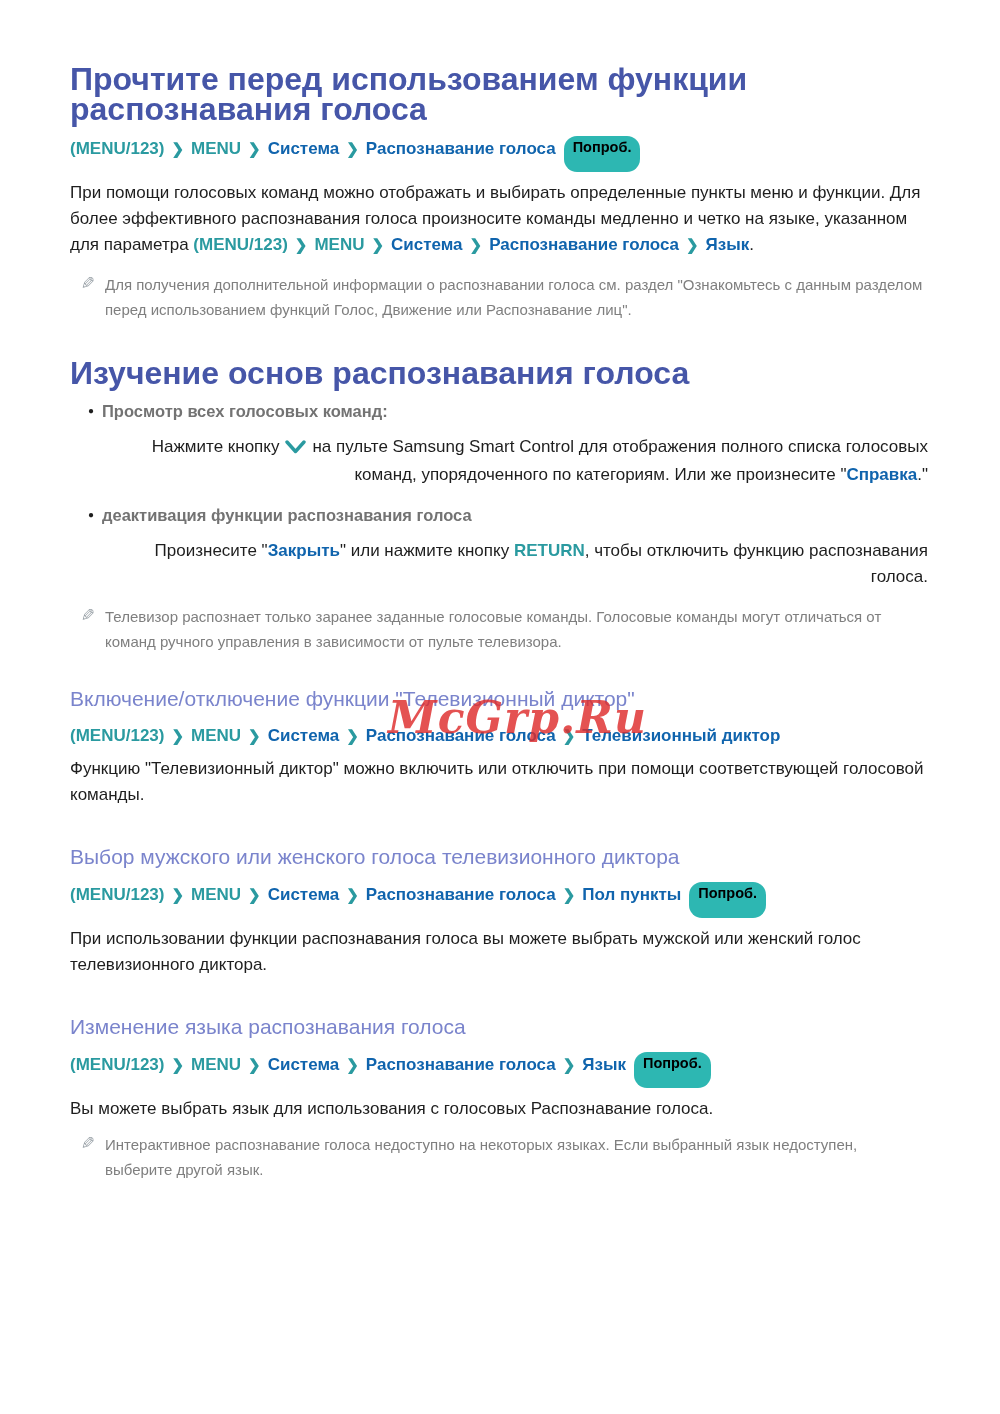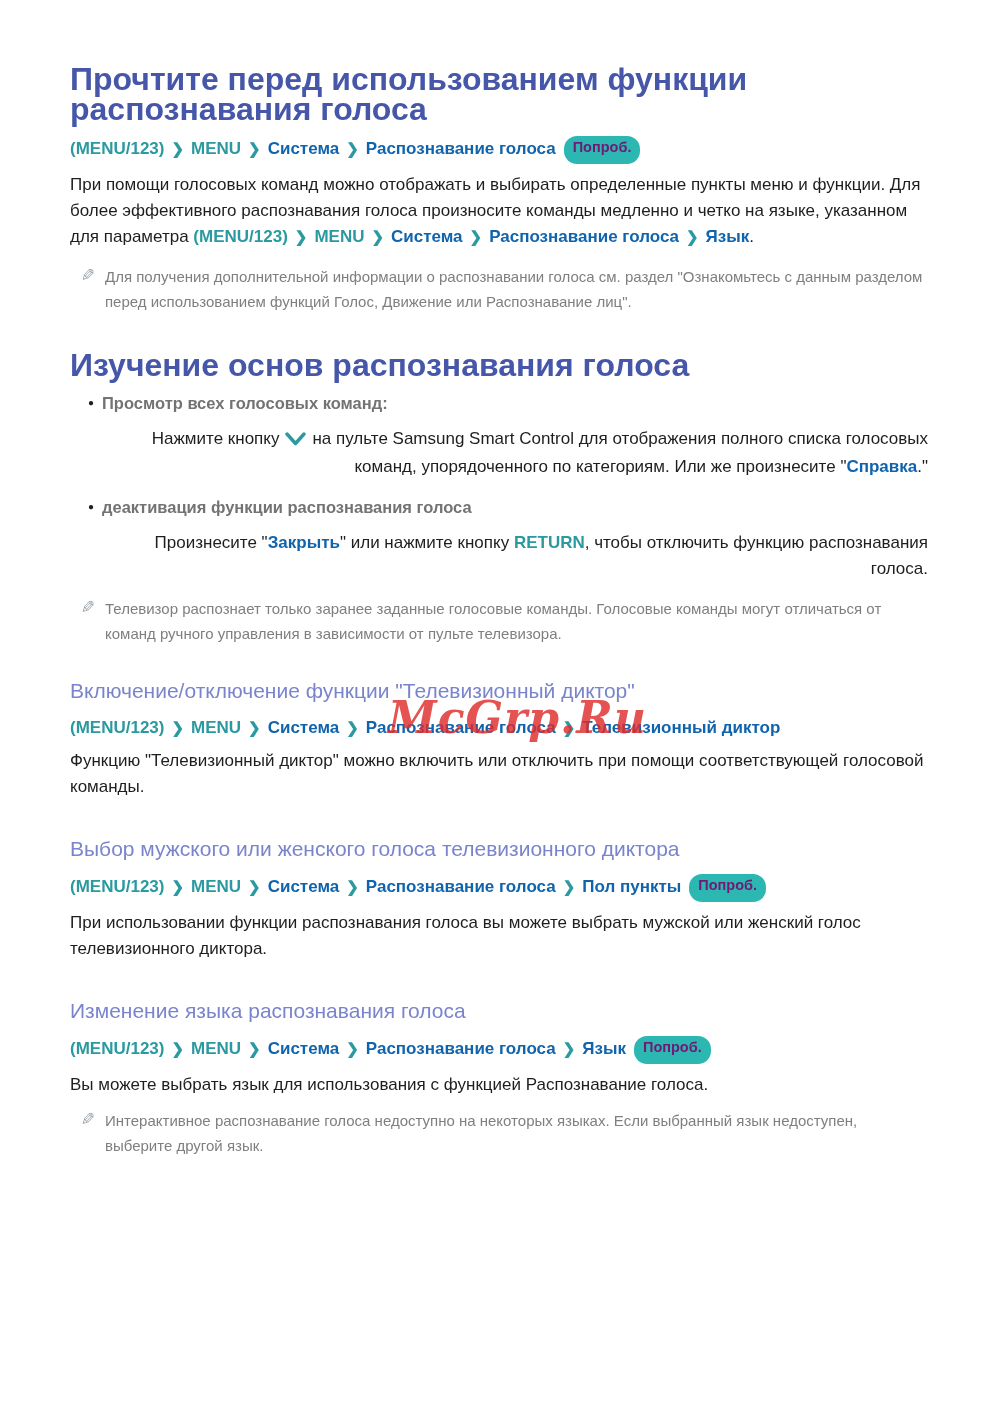--- a/index.html
+++ b/index.html
@@ -10,22 +10,22 @@
   .page{padding:64px 72px 0 70px;}
   .h1{font-size:32px;line-height:30px;font-weight:bold;color:#4656a8;margin:0;}
   .h1.mt{margin-top:36px;}
   .h2{font-size:21px;line-height:26px;font-weight:normal;color:#7a84cc;margin:32px 0 0;}
   .crumbs{margin-top:12px;font-size:17px;line-height:24px;font-weight:bold;}
   .teal{color:#2a9aa0;}
   .blue{color:#1064ad;}
   .b{font-weight:bold;}
   .sep{color:#2a9aa0;margin:0 7px;font-weight:bold;font-size:15px;}
   .badge{
-    background:#2db7b2;color:#701a75;font-size:14.5px;font-weight:bold;
-    border-radius:13px;padding:3px 9px 8px;margin-left:8px;
+    background:#2db7b2;color:#000000;font-size:14.5px;font-weight:bold;
+    border-radius:13px;padding:3px 9px 16px;margin-left:8px;
     display:inline-block;line-height:17px;vertical-align:2px;
   }
   .body{font-size:17px;line-height:26px;color:#1e1e1e;margin:8px 0 0;}
   .body.indent{padding-left:50px;margin-top:12px;text-align:right;}
   .note{margin-top:10px;display:flex;font-size:15px;line-height:25px;color:#7f7f7f;}
   .note.nmt{margin-top:14px;}
   .note-icon{flex:none;width:35px;padding-left:10px;box-sizing:border-box;
     color:#9aa2a8;font-size:17px;line-height:23px;transform:scaleX(-1);}
   .note-text{flex:1;}
   .bullet{display:flex;margin-top:12px;}
@@ -88,21 +88,21 @@
   <h2 class="h2" style="margin-top:36px;">Выбор мужского или женского голоса телевизионного диктора</h2>
 
   <div class="crumbs"><span class="teal b">(MENU/123)</span><span class="sep">❯</span><span class="teal b">MENU</span><span class="sep">❯</span><span class="blue b">Система</span><span class="sep">❯</span><span class="blue b">Распознавание голоса</span><span class="sep">❯</span><span class="blue b">Пол пункты</span><span class="badge">Попроб.</span></div>
 
   <p class="body">При использовании функции распознавания голоса вы можете выбрать мужской или женский голос телевизионного диктора.</p>
 
   <h2 class="h2" style="margin-top:36px;">Изменение языка распознавания голоса</h2>
 
   <div class="crumbs"><span class="teal b">(MENU/123)</span><span class="sep">❯</span><span class="teal b">MENU</span><span class="sep">❯</span><span class="blue b">Система</span><span class="sep">❯</span><span class="blue b">Распознавание голоса</span><span class="sep">❯</span><span class="blue b">Язык</span><span class="badge">Попроб.</span></div>
 
-  <p class="body">Вы можете выбрать язык для использования с функцией Распознавание голоса.</p>
+  <p class="body">Вы можете выбрать язык для использования с голосовых Распознавание голоса.</p>
 
   <div class="note">
     <span class="note-icon">✎</span>
     <span class="note-text">Интерактивное распознавание голоса недоступно на некоторых языках. Если выбранный язык недоступен, выберите другой язык.</span>
   </div>
 
 </div>
 
 <div class="watermark">McGrp.Ru</div>
 

